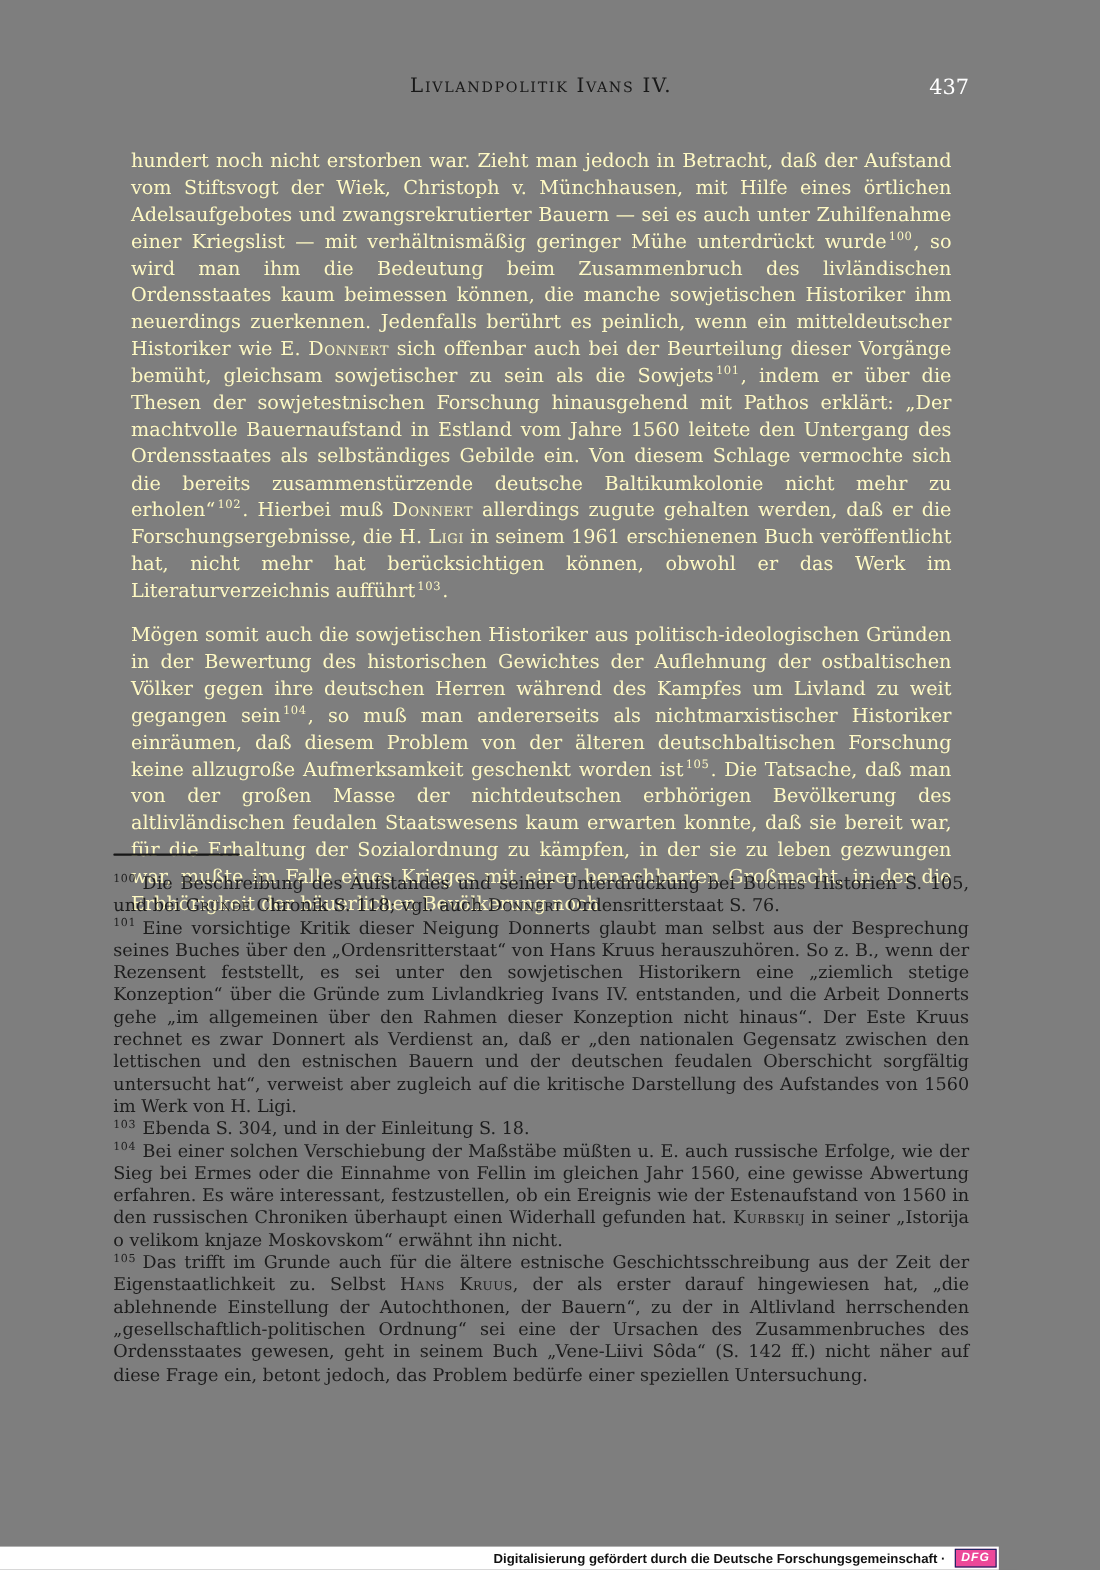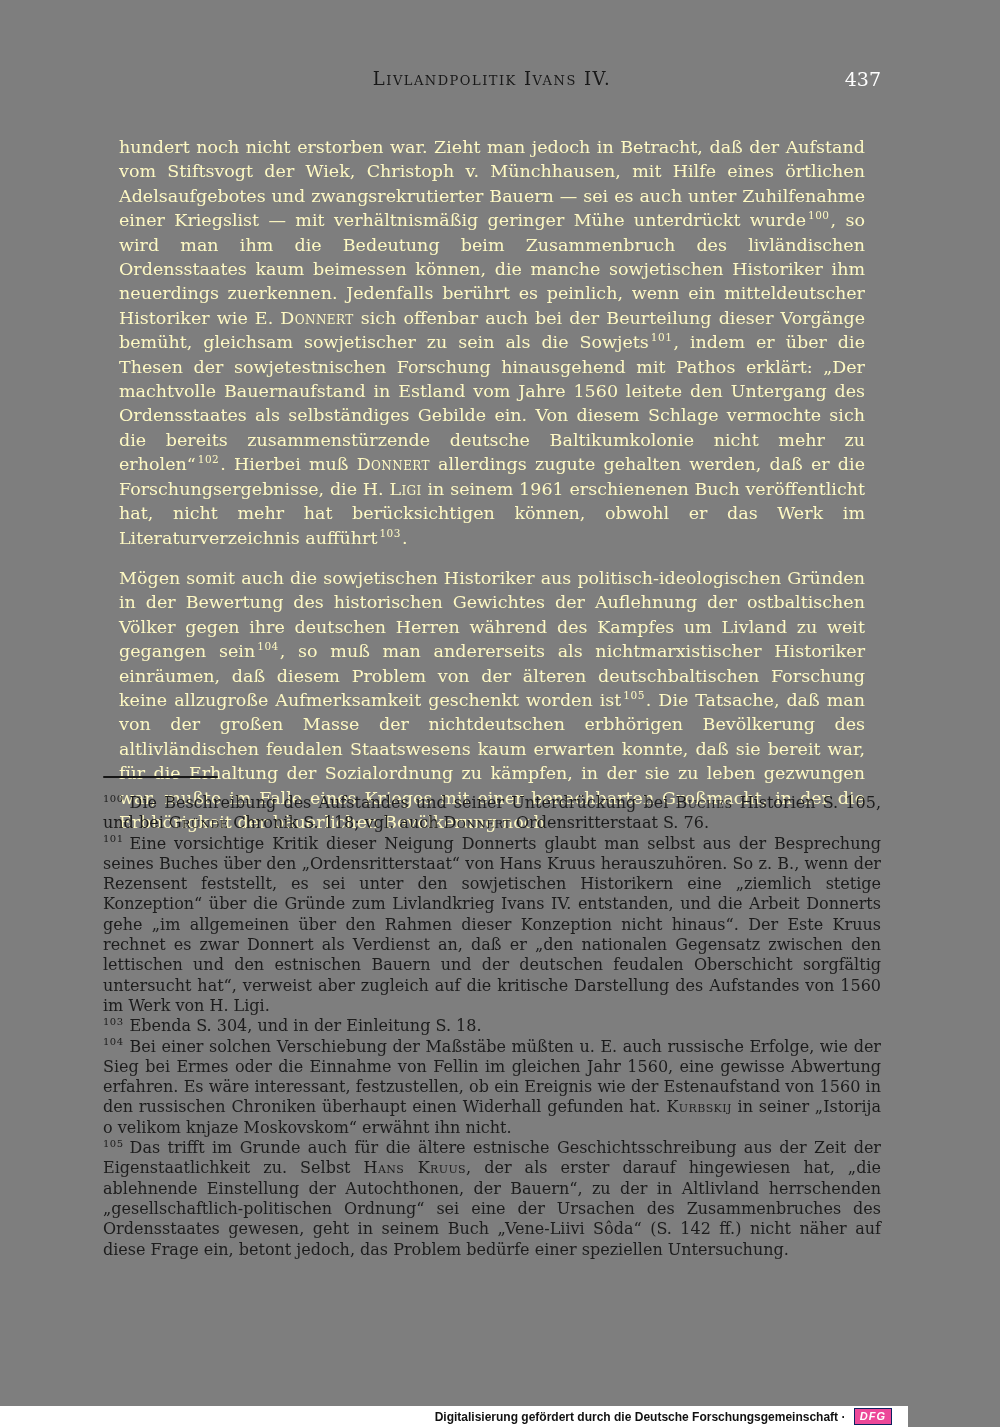--- a/index.html
+++ b/index.html
@@ -82,21 +82,21 @@
 
   
   .footer-bar {
     position: absolute;
     left: 0; right: 0; bottom: 0;
     height: 21px;
     background: #ffffff;
     display: flex;
     justify-content: flex-end;
     align-items: center;
-    padding-right: 16px;
+    padding-right: 2px;
     box-sizing: border-box;
     font-family: "Liberation Sans", "DejaVu Sans", sans-serif;
   }
   .footer-text {
     font-size: 12px;
     font-weight: bold;
     color: #111111;
     white-space: pre;
   }
   .dfg-badge {

